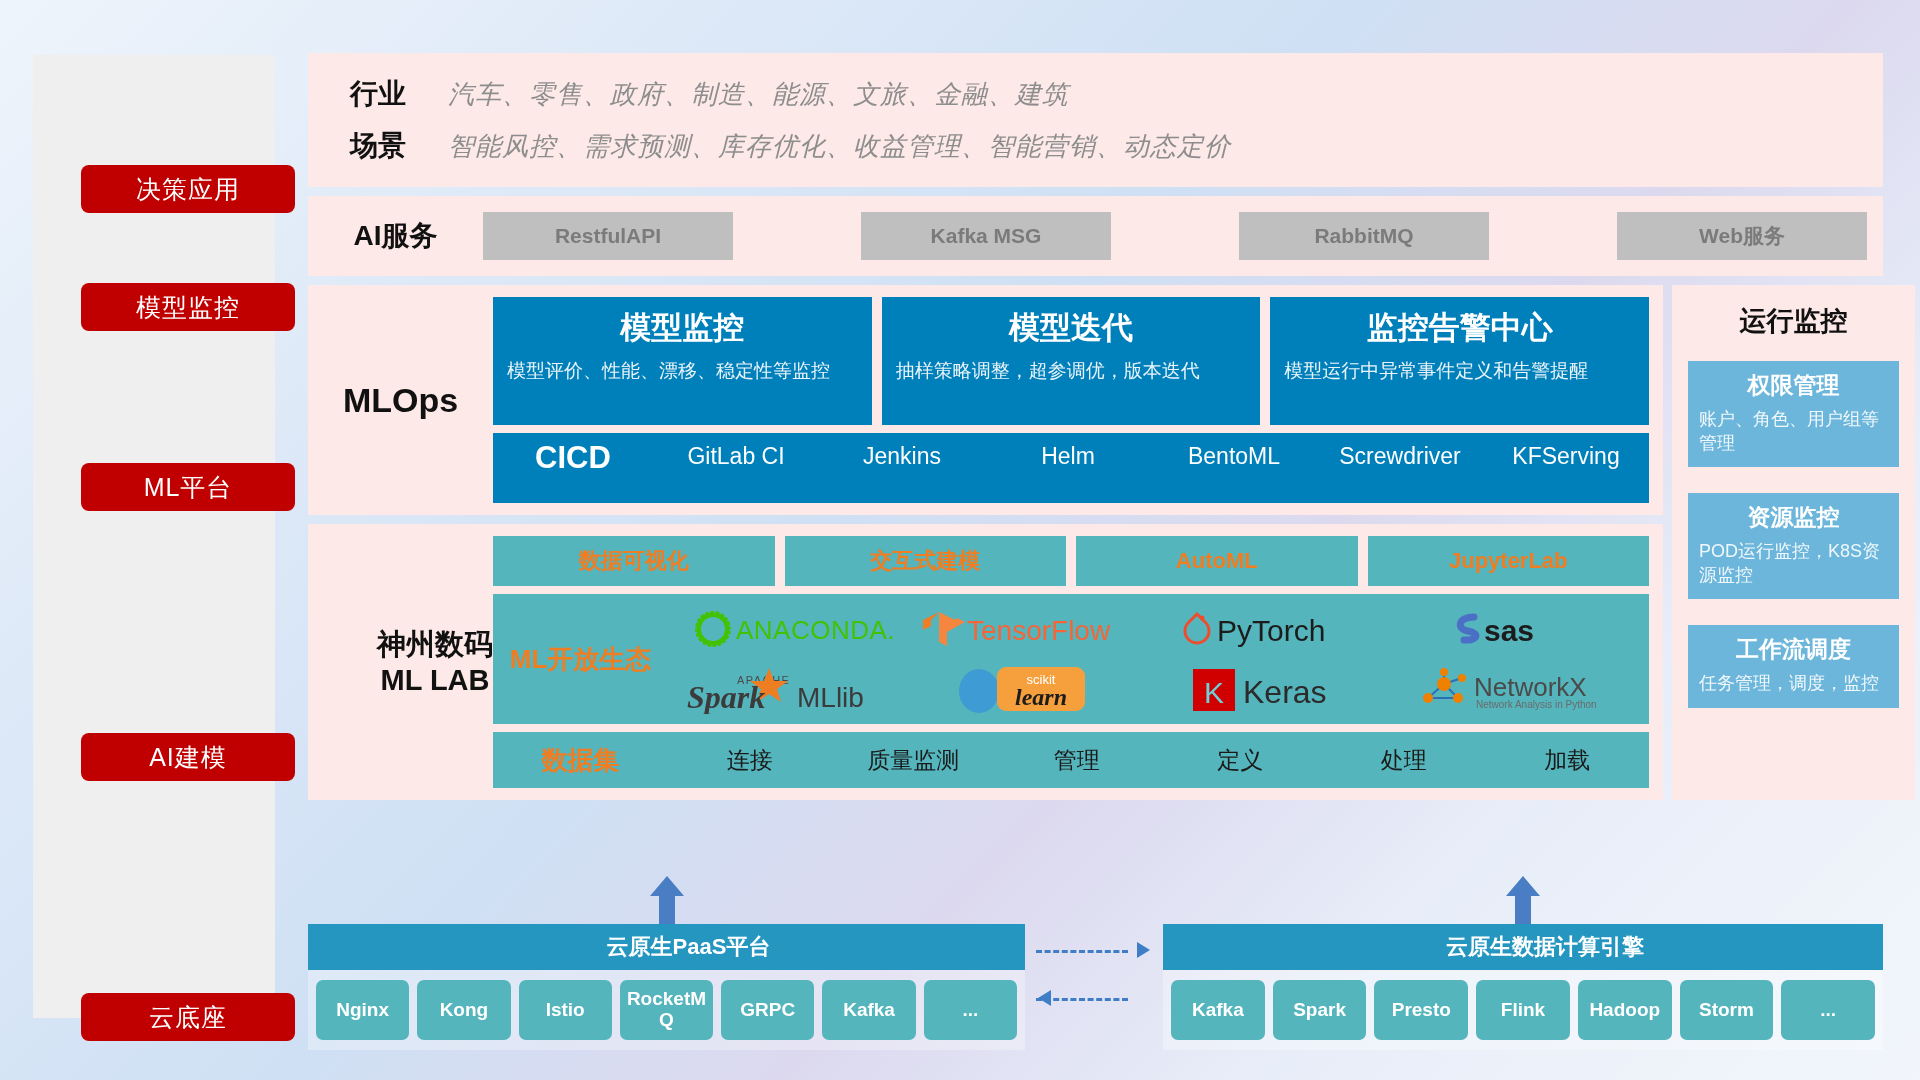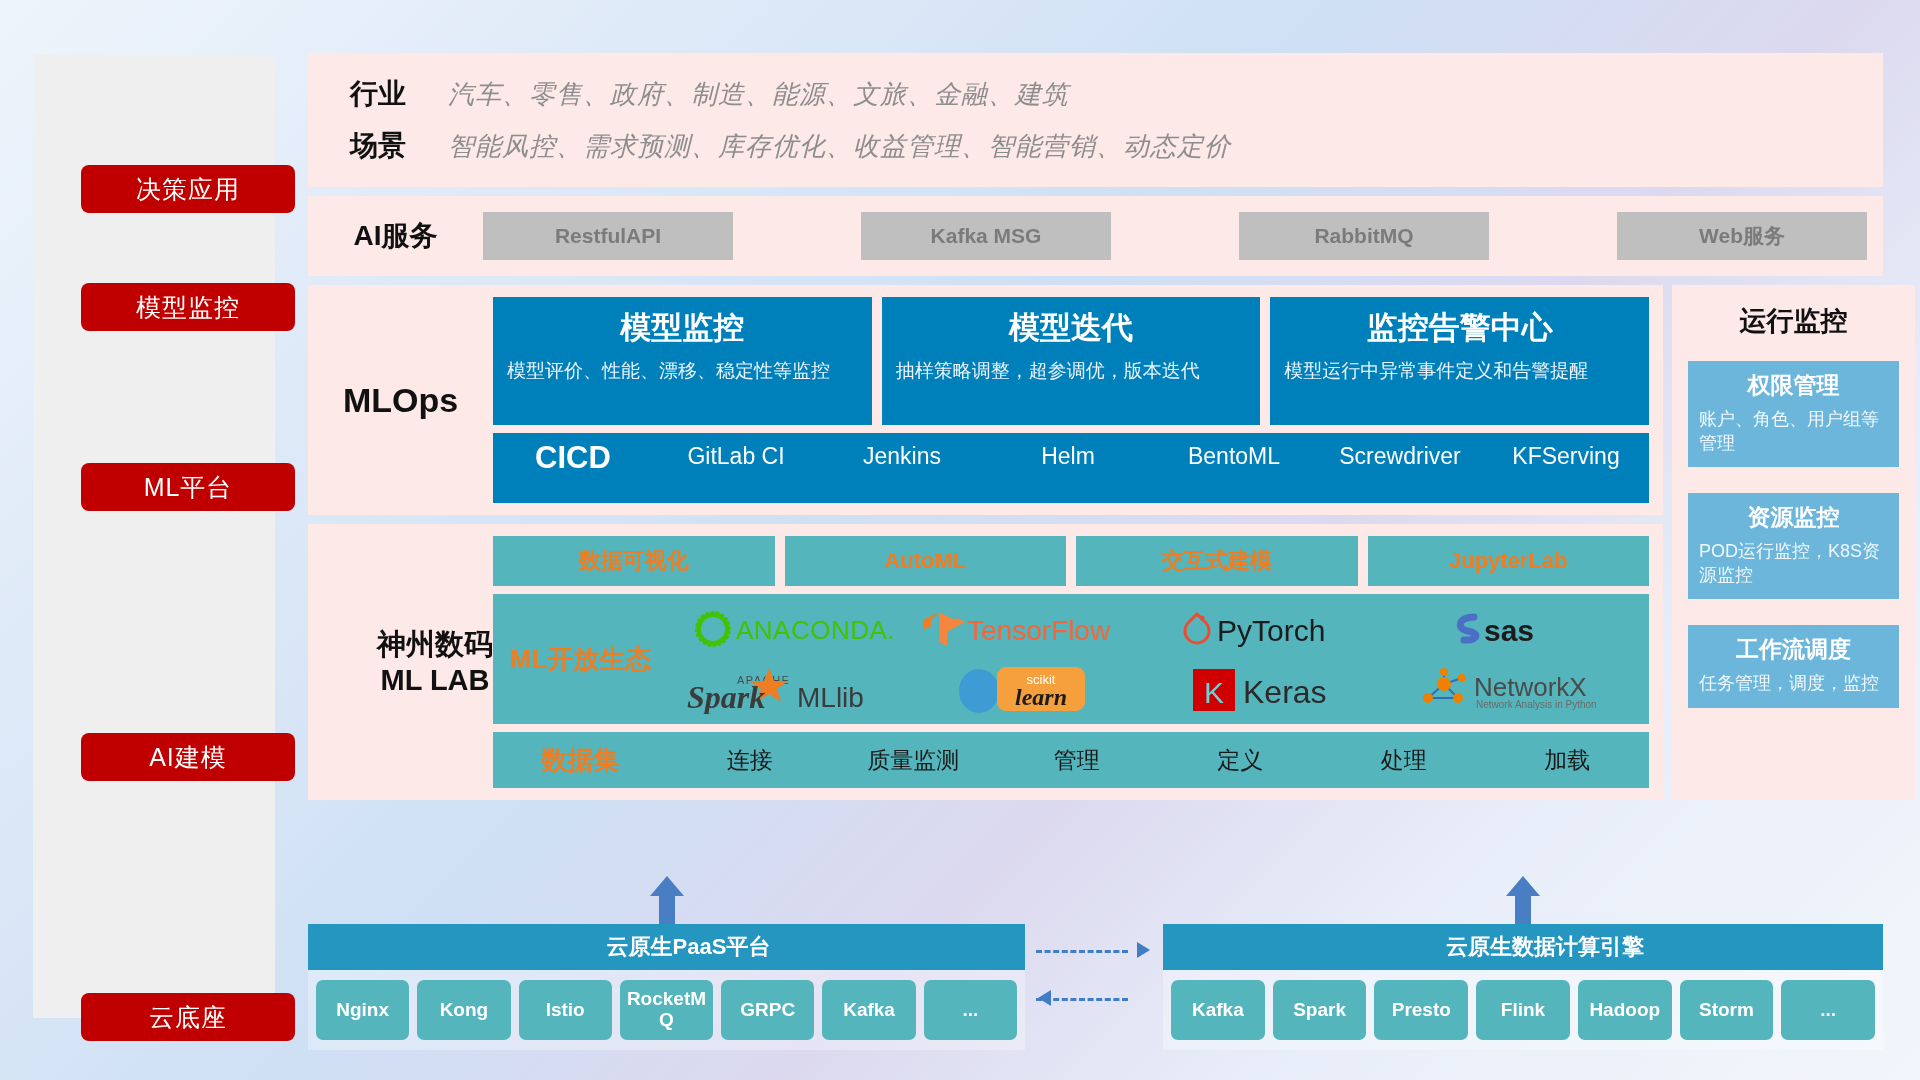--- a/index.html
+++ b/index.html
@@ -245,22 +245,22 @@
           <div class="r4label">
             <div>
               <div>神州数码</div>
               <div>ML LAB</div>
             </div>
           </div>
           <div class="r4body">
 
             <div class="tools">
               <div class="tool">数据可视化</div>
+              <div class="tool">交互式建模</div>
               <div class="tool">AutoML</div>
-              <div class="tool">交互式建模</div>
               <div class="tool">JupyterLab</div>
             </div>
 
             <div class="eco">
               <div class="eco-label">ML开放生态</div>
               <div class="eco-grid">
 
                 <div class="logo">
                   <svg width="215" height="44" viewBox="0 0 215 44">
                     <circle cx="25" cy="22" r="15" fill="none" stroke="#43c203" stroke-width="6"></circle>

